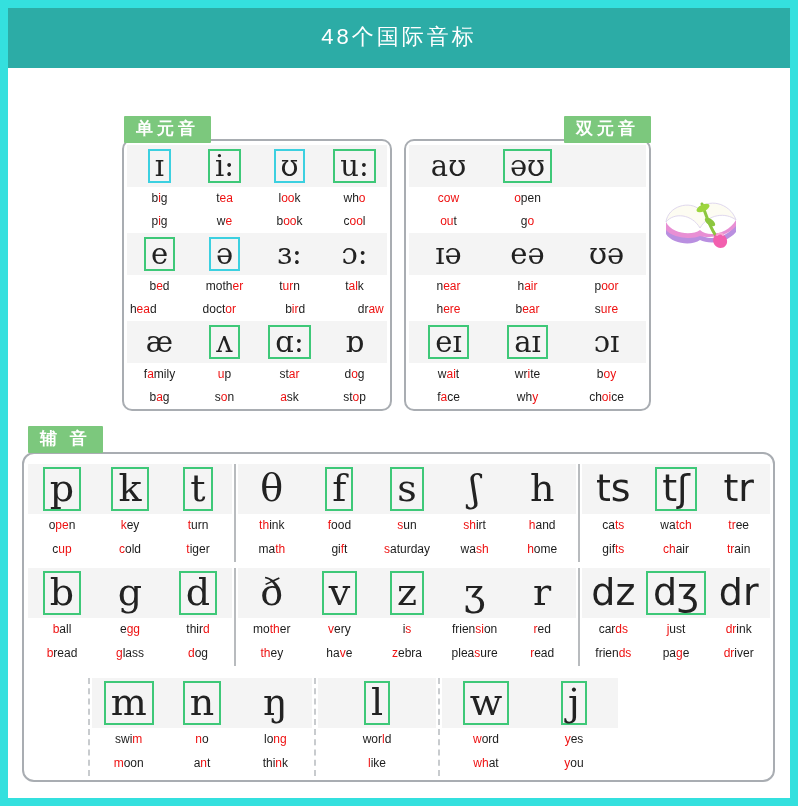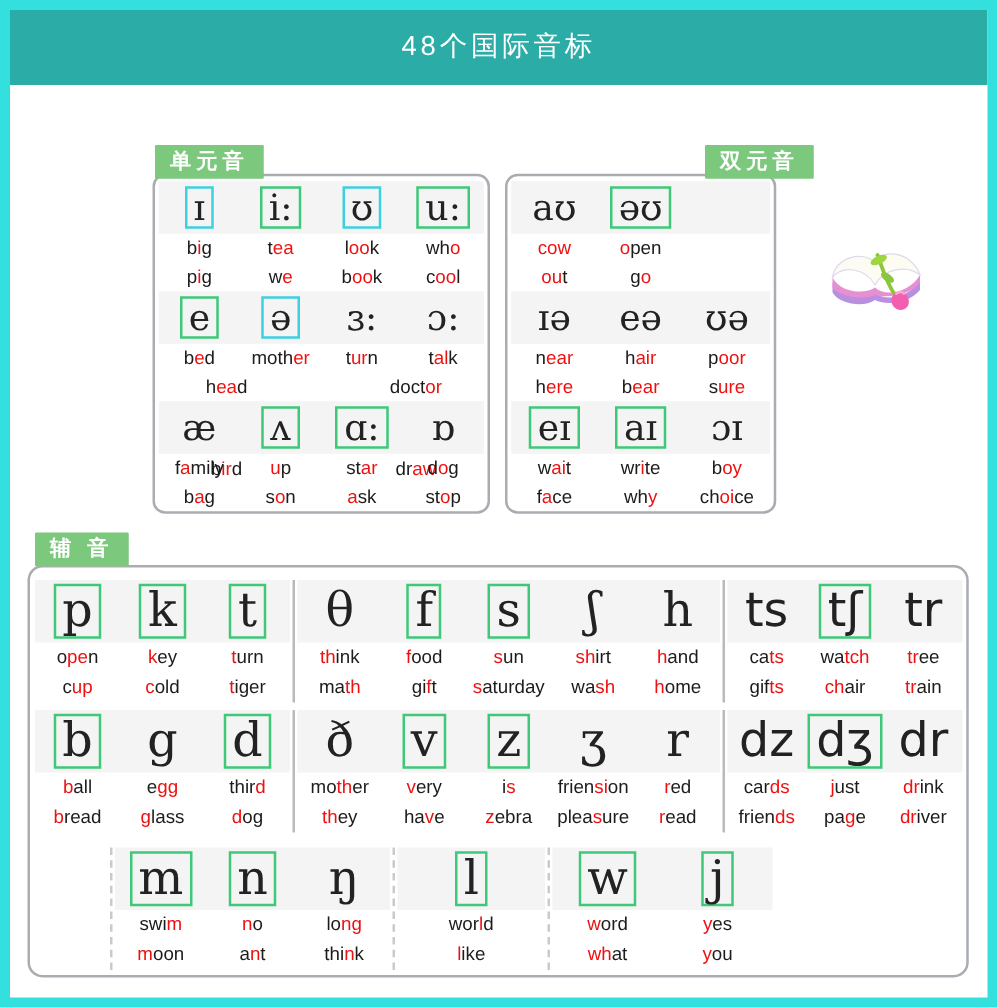--- a/index.html
+++ b/index.html
@@ -17,24 +17,24 @@
 
   .badge{position:absolute;background:var(--badge);color:#fff;font-weight:bold;font-size:17px;
          padding:1px 12px 3px;letter-spacing:4px;z-index:5;border-radius:1px}
   #badge-mono{left:124px;top:116px}
   #badge-diph{left:564px;top:116px}
   #badge-cons{left:28px;top:426px}
 
   .vpanel{position:absolute;border:2px solid var(--pborder);border-radius:10px;background:#fff;
           padding:4px 3px;box-sizing:border-box}
   #panel-mono{left:122px;top:139px;width:270px;height:272px}
-  #panel-diph{left:404px;top:139px;width:217px;height:272px}
+  #panel-diph{left:404px;top:139px;width:247px;height:272px}
 
   .sym-line{display:grid;background:var(--strip);align-items:center;justify-items:center;height:42px}
-  .word-line{display:grid;justify-items:center;height:23px;font-size:15px;line-height:23px}
+  .word-line{display:grid;justify-items:center;height:23px;font-size:12px;line-height:23px}
   .sym{font-family:"DejaVu Serif","Liberation Serif",serif;font-size:29px;line-height:1.05;color:#222}
   .sym.cluster{font-family:"DejaVu Sans","Liberation Sans",sans-serif;font-size:33px}
   .box{border:2px solid;display:inline-block;padding:0 5px}
   .box-green{border-color:var(--boxg)}
   .box-cyan{border-color:var(--boxc)}
   .hl{color:var(--red)}
   .w span{white-space:pre}
 
   #panel-cons{position:absolute;left:22px;top:452px;width:753px;height:330px;background:#fff;
               border:2px solid var(--pborder);border-radius:12px;box-sizing:border-box;padding:10px 0 0 2px}
@@ -90,21 +90,21 @@
         <div><span class="sym box box-cyan">ə</span></div>
         <div><span class="sym">ɜ:</span></div>
         <div><span class="sym">ɔ:</span></div>
       </div>
       <div class="word-line" style="grid-template-columns: repeat(4, 1fr);">
         <span class="w"><span>b</span><span class="hl">e</span><span>d</span></span>
         <span class="w"><span>moth</span><span class="hl">er</span></span>
         <span class="w"><span>t</span><span class="hl">ur</span><span>n</span></span>
         <span class="w"><span>t</span><span class="hl">al</span><span>k</span></span>
       </div>
-      <div class="word-line" style="grid-template-columns: repeat(2, 1fr); gap: 43px;">
+      <div class="word-line" style="grid-template-columns: repeat(4, 1fr); gap: 43px;">
         <span class="w"><span>h</span><span class="hl">ea</span><span>d</span></span>
         <span class="w"><span>doct</span><span class="hl">or</span></span>
         <span class="w"><span>b</span><span class="hl">ir</span><span>d</span></span>
         <span class="w"><span>dr</span><span class="hl">aw</span></span>
       </div>
     </div>
     <div>
       <div class="sym-line" style="grid-template-columns: repeat(4, 1fr);">
         <div><span class="sym">æ</span></div>
         <div><span class="sym box box-green">ʌ</span></div>

